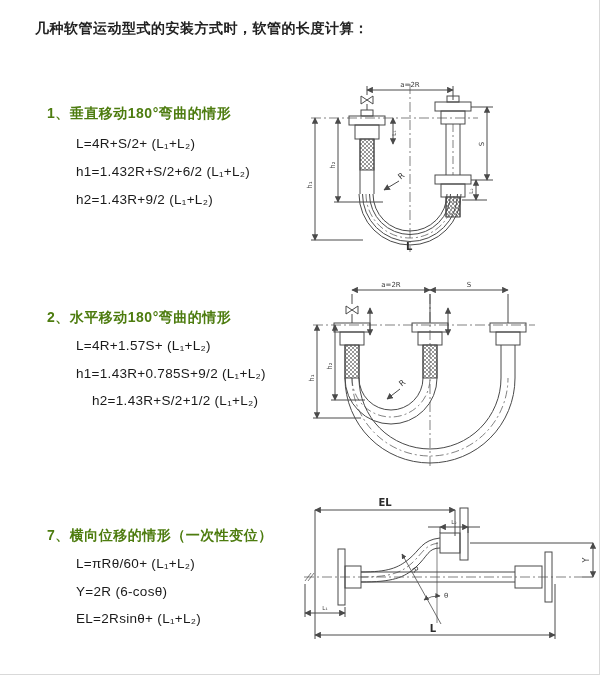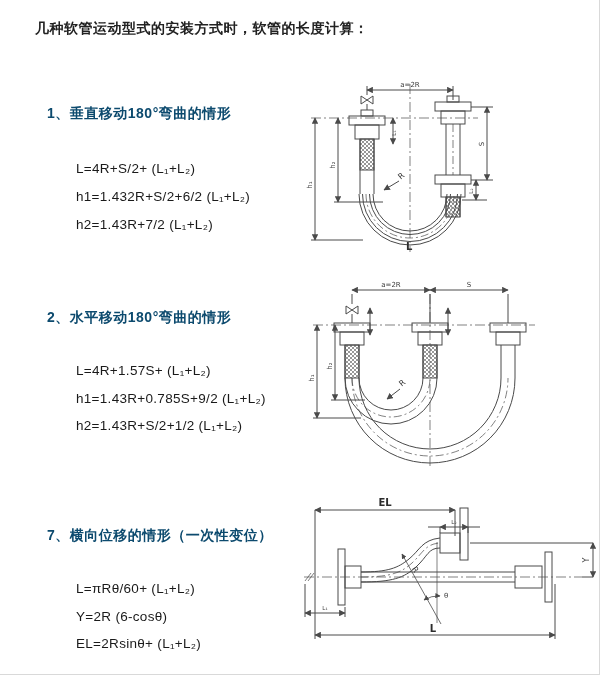--- a/index.html
+++ b/index.html
@@ -5,43 +5,43 @@
   html,body{margin:0;padding:0;}
   body{
     width:600px;height:675px;position:relative;background:#ffffff;
     font-family:"Liberation Sans","DejaVu Sans",sans-serif;
     color:#1f1f1f;overflow:hidden;
     border-right:1px solid #d9d9d9;border-bottom:1px solid #d9d9d9;
     box-sizing:border-box;
   }
   .abs{position:absolute;}
   .page-title{left:35px;top:20px;font-size:14px;font-weight:bold;letter-spacing:.5px;color:#222;font-family:Liberation Mono, monospace;}
-  .sec-heading{font-size:14px;font-weight:bold;letter-spacing:.5px;color:#0c4a6e;}
-  .formula{font-size:13.5px;color:#1a1a1a;letter-spacing:.3px;margin-top:25px;}
+  .sec-heading{font-size:14px;font-weight:bold;letter-spacing:.5px;color:#4d7c0f;}
+  .formula{font-size:13.5px;color:#1a1a1a;letter-spacing:.3px;}
   .diagram{position:absolute;}
   svg text{font-family:"DejaVu Sans","Liberation Sans",sans-serif;fill:#3d3d3d;}
   .lbl-big{font-size:10px;font-weight:bold;fill:#2c2c2c;}
   .lbl-med{font-size:7px;}
   .lbl-r{font-size:8px;}
   .lbl-tiny{font-size:5.5px;}
 </style>
 </head>
 <body>
 
 <div class="abs page-title">几种软管运动型式的安装方式时，软管的长度计算：</div>
 
 <div class="abs sec-heading" style="left:47px;top:105px">1、垂直移动180°弯曲的情形</div>
 <div class="abs formula" style="left:76px;top:136px">L=4R+S/2+ (L₁+L₂)</div>
 <div class="abs formula" style="left:76px;top:164px">h1=1.432R+S/2+6/2 (L₁+L₂)</div>
-<div class="abs formula" style="left:76px;top:192px">h2=1.43R+7/2 (L₁+L₂)</div>
+<div class="abs formula" style="left:76px;top:192px">h2=1.43R+9/2 (L₁+L₂)</div>
 
 <div class="abs sec-heading" style="left:47px;top:309px">2、水平移动180°弯曲的情形</div>
 <div class="abs formula" style="left:76px;top:338px">L=4R+1.57S+ (L₁+L₂)</div>
 <div class="abs formula" style="left:76px;top:366px">h1=1.43R+0.785S+9/2 (L₁+L₂)</div>
-<div class="abs formula" style="left:76px;top:393px">h2=1.43R+S/2+1/2 (L₁+L₂)</div>
+<div class="abs formula" style="left:92px;top:393px">h2=1.43R+S/2+1/2 (L₁+L₂)</div>
 
 <div class="abs sec-heading" style="left:47px;top:527px">7、横向位移的情形（一次性变位）</div>
 <div class="abs formula" style="left:76px;top:556px">L=πRθ/60+ (L₁+L₂)</div>
 <div class="abs formula" style="left:76px;top:584px">Y=2R (6-cosθ)</div>
 <div class="abs formula" style="left:76px;top:611px">EL=2Rsinθ+ (L₁+L₂)</div>
 
 <svg class="diagram" style="left:303px;top:70px" width="297" height="192" viewBox="0 0 297 192">
   <defs>
     <marker id="a1" viewBox="0 0 10 10" refX="9" refY="5" markerWidth="6.5" markerHeight="6.5" orient="auto-start-reverse">
       <path d="M0,0L10,5L0,10z" fill="#4a4a4a"></path>

